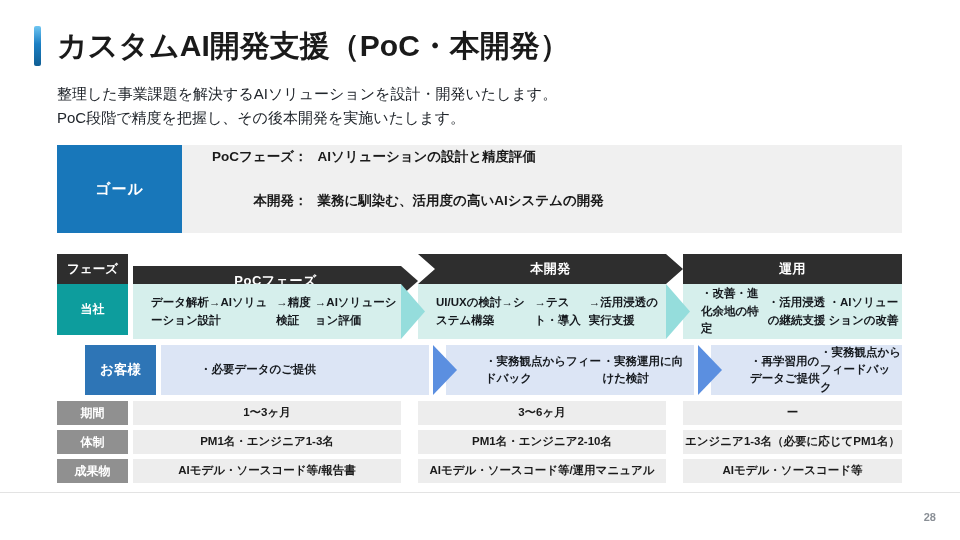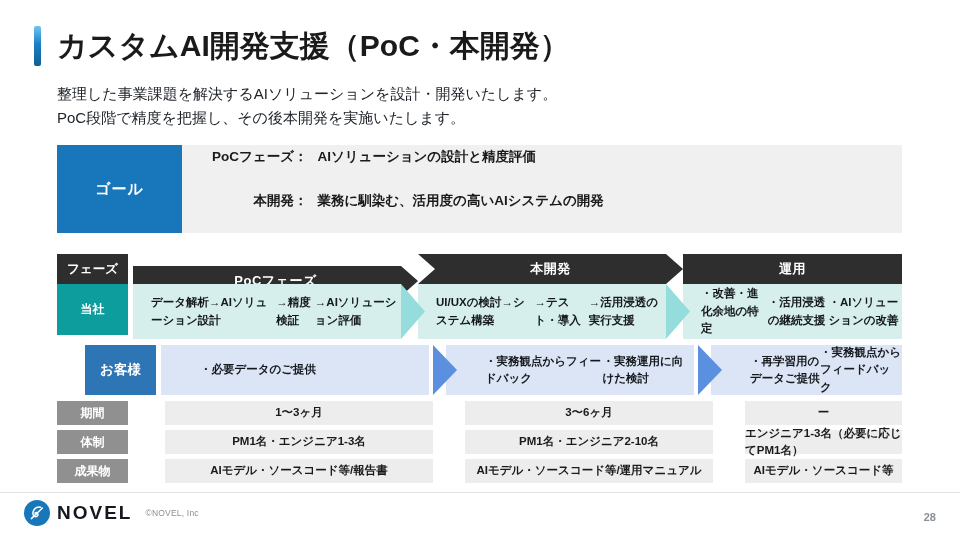--- a/index.html
+++ b/index.html
@@ -95,21 +95,21 @@
   .conn.a { left: 268px; }
   .conn.b { left: 533px; }
   .brow .conn.a { left: 272px; }
   .brow .conn.b { left: 537px; }
 
   
   .grow { height: 24px; margin-bottom: 5px; }
   .grow .lbl { background: #909090; height: 24px; font-size: 12px; }
   .grow .cell {
     background: #EDEDED; height: 24px; justify-content: center;
-    font-size: 11.5px; color: #1a1a1a; margin-left: 32px;
+    font-size: 11.5px; color: #1a1a1a;
   }
 
   
   .footer-rule { position: absolute; left: 0; top: 492px; width: 960px; height: 1px; background: #E3E3E3; }
   .logo-wrap { position: absolute; left: 24px; top: 500px; display: flex; align-items: center; }
   .logo-mark { width: 26px; height: 26px; position: relative; }
   .logo-word { font-size: 19px; font-weight: bold; letter-spacing: 2px; color: #15191e; margin-left: 7px; }
   .copy { font-size: 8.5px; color: #8a8f96; margin-left: 13px; letter-spacing: .2px; }
   .pageno { position: absolute; right: 24px; top: 511px; font-size: 11px; color: #8a8f96; font-weight: bold; }
 </style>
@@ -227,25 +227,14 @@
       <div class="lbl">成果物</div>
       <div class="cells">
         <div class="cell c1">AIモデル・ソースコード等/報告書</div>
         <div class="cell c2">AIモデル・ソースコード等/運用マニュアル</div>
         <div class="cell c3">AIモデル・ソースコード等</div>
       </div>
     </div>
   </div>
 
   <div class="footer-rule"></div>
-  <div class="logo-wrap">
-    <div class="logo-mark">
-      <svg width="26" height="26" viewBox="0 0 26 26">
-        <circle cx="13" cy="13" r="13" fill="#1877BA"></circle>
-        <path d="M16.6 7.3c-2.6-1.0-5.6 0.6-6.9 3.1-0.9 1.7-1.0 3.7-0.2 5.0 0.8 1.3 2.5 1.6 3.6 0.8 1.0-0.8 1.1-2.4 0.2-3.2-0.7-0.6-1.8-0.5-2.3 0.2" fill="none" stroke="#ffffff" stroke-width="1.5" stroke-linecap="round"></path>
-        <line x1="7.4" y1="18.6" x2="18.4" y2="8.0" stroke="#ffffff" stroke-width="1.5" stroke-linecap="round"></line>
-      </svg>
-    </div>
-    <div class="logo-word">NOVEL</div>
-    <div class="copy">©NOVEL, Inc</div>
-  </div>
   <div class="pageno">28</div>
 </div>
 
 </body></html>

